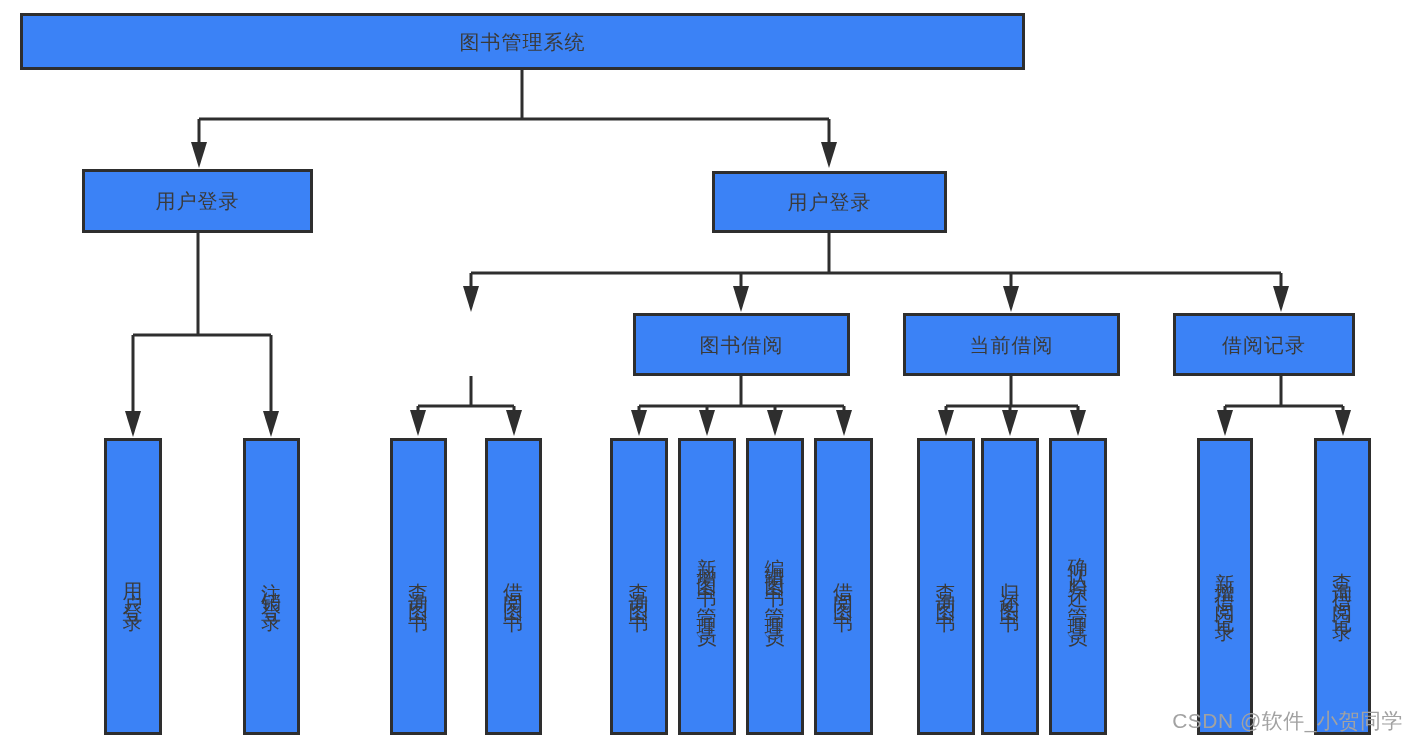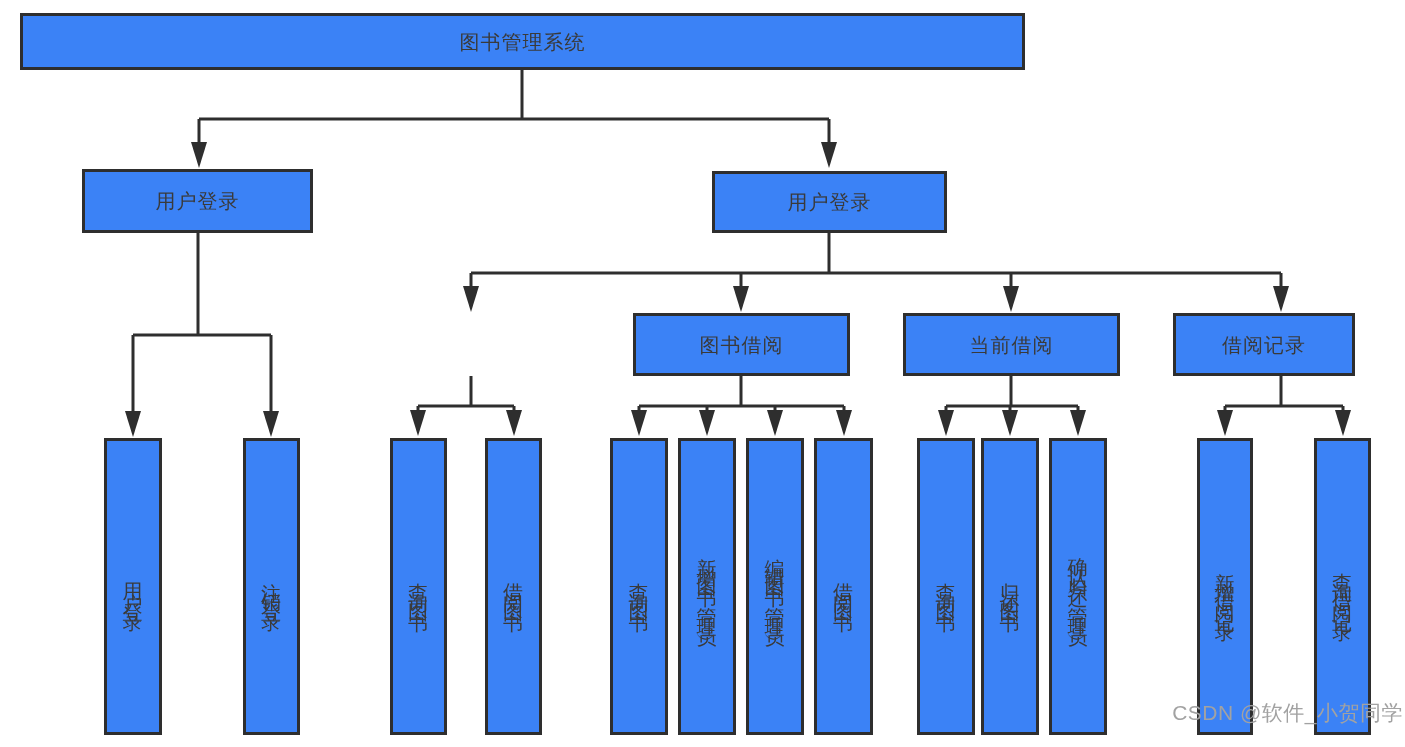--- a/index.html
+++ b/index.html
@@ -54,21 +54,21 @@
     position:absolute;
     width:0;height:0;
     border-left:8px solid transparent;
     border-right:8px solid transparent;
     border-top:26px solid var(--line);
     transform:translateX(-50%);
   }
   .watermark{
     position:absolute;
     right:2px;
-    bottom:20px;
+    bottom:12px;
     font-size:21px;
     color:#a2a2a2;
     letter-spacing:0.5px;
     z-index:10;
     white-space:nowrap;
   }
 </style>
 </head>
 <body>
 

